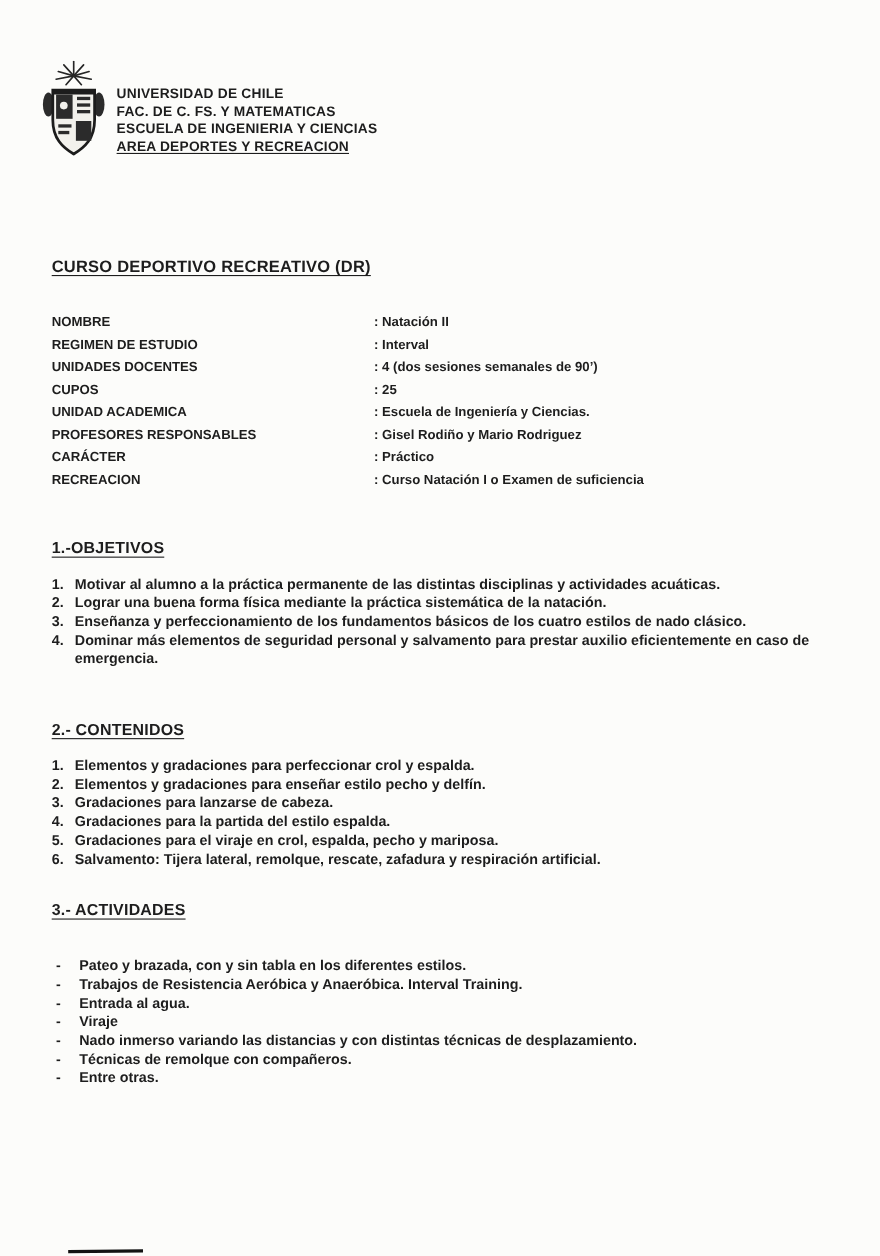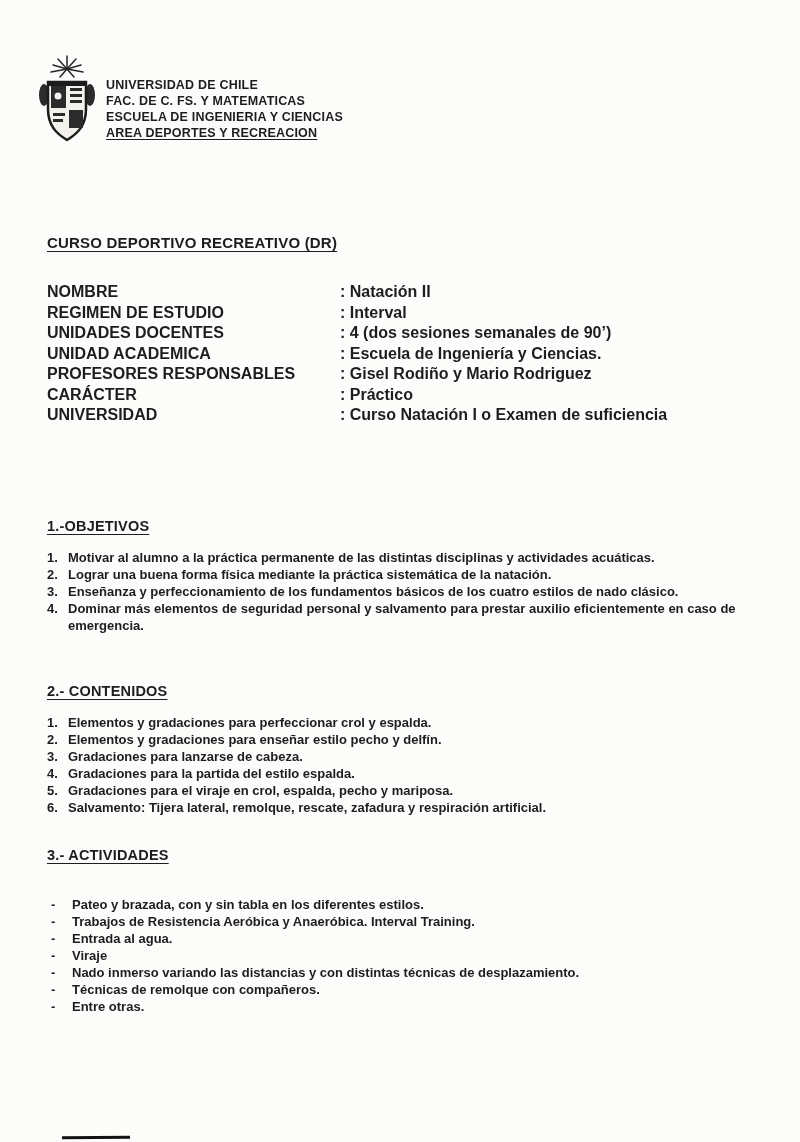--- a/index.html
+++ b/index.html
@@ -34,26 +34,26 @@
   .doc-title {
     margin: 90px 0 0 47px;
     font-size: 15px;
     line-height: 19px;
     text-decoration: underline;
     text-underline-offset: 3px;
     letter-spacing: 0.2px;
   }
   
   .fields { margin: 30px 40px 0 47px; }
-  .field-row { display: flex; font-size: 16px; line-height: 20.5px; }
+  .field-row { display: flex; font-size: 12px; line-height: 20.5px; }
   .field-label { flex: 0 0 293px; white-space: nowrap; }
   .field-value { white-space: nowrap; }
   
   .doc-section { margin-left: 47px; margin-right: 40px; }
-  .sec-objetivos  { margin-top: 91px; }
+  .sec-objetivos  { margin-top: 44px; }
   .sec-contenidos { margin-top: 48px; }
   .sec-actividades{ margin-top: 30px; }
   .section-heading {
     margin: 0;
     font-size: 14.5px;
     line-height: 18px;
     text-decoration: underline;
     text-underline-offset: 3px;
     letter-spacing: 0.2px;
   }
@@ -131,38 +131,42 @@
       <div class="field-row">
         <span class="field-label">REGIMEN DE ESTUDIO</span>
         <span class="field-value">: Interval</span>
       </div>
 
       <div class="field-row">
         <span class="field-label">UNIDADES DOCENTES</span>
         <span class="field-value">: 4 (dos sesiones semanales de 90’)</span>
       </div>
 
+      <div class="field-row">
+        <span class="field-label">CUPOS</span>
+        <span class="field-value">: 25</span>
+      </div>
 
       <div class="field-row">
         <span class="field-label">UNIDAD ACADEMICA</span>
         <span class="field-value">: Escuela de Ingeniería y Ciencias.</span>
       </div>
 
       <div class="field-row">
         <span class="field-label">PROFESORES RESPONSABLES</span>
         <span class="field-value">: Gisel Rodiño y Mario Rodriguez</span>
       </div>
 
       <div class="field-row">
         <span class="field-label">CARÁCTER</span>
         <span class="field-value">: Práctico</span>
       </div>
 
       <div class="field-row">
-        <span class="field-label">UNIVERSIDAD</span>
+        <span class="field-label">RECREACION</span>
         <span class="field-value">: Curso Natación I o Examen de suficiencia</span>
       </div>
     </div>
 
   <section class="doc-section sec-objetivos">
     <h2 class="section-heading">1.-OBJETIVOS</h2>
     <div class="item-list numbered">
 
         <div class="list-item">
           <span class="marker">1.</span>

